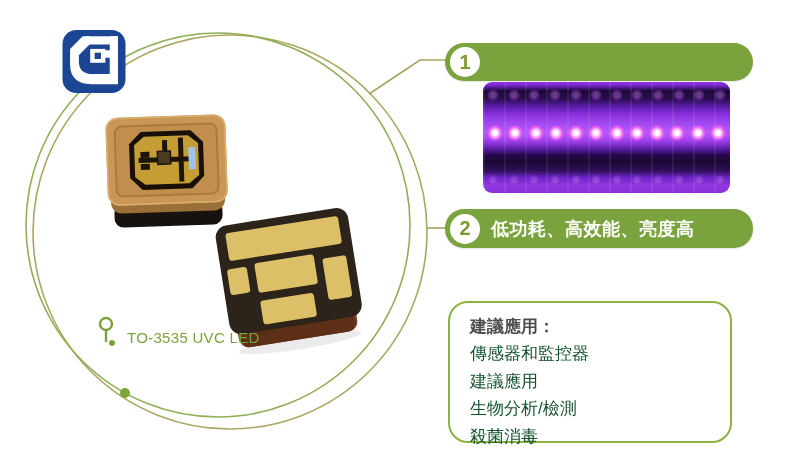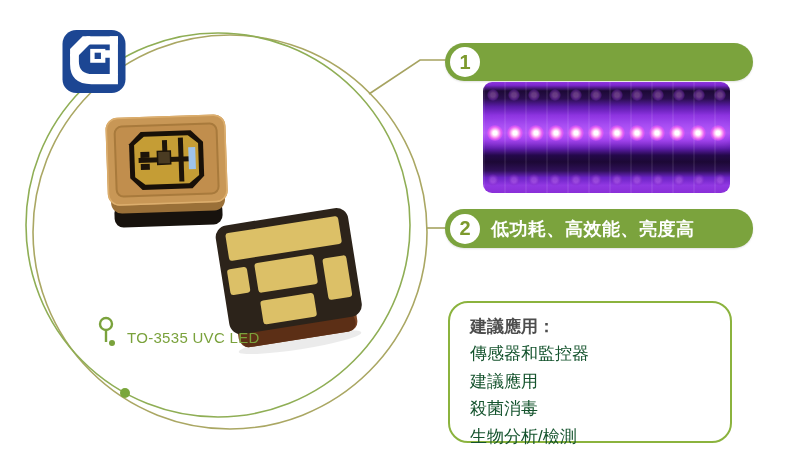--- a/index.html
+++ b/index.html
@@ -205,15 +205,15 @@
 
 <div class="abs pill pill-2">
   <div class="pill-num">2</div>
   <div class="pill-text">低功耗、高效能、亮度高</div>
 </div>
 
 <div class="abs apps-box">
   <div class="apps-title">建議應用：</div>
   <div class="apps-item">傳感器和監控器</div>
   <div class="apps-item">建議應用</div>
+  <div class="apps-item">生物分析/檢測</div>
   <div class="apps-item">殺菌消毒</div>
-  <div class="apps-item">生物分析/檢測</div>
 </div>
 
 </body></html>

